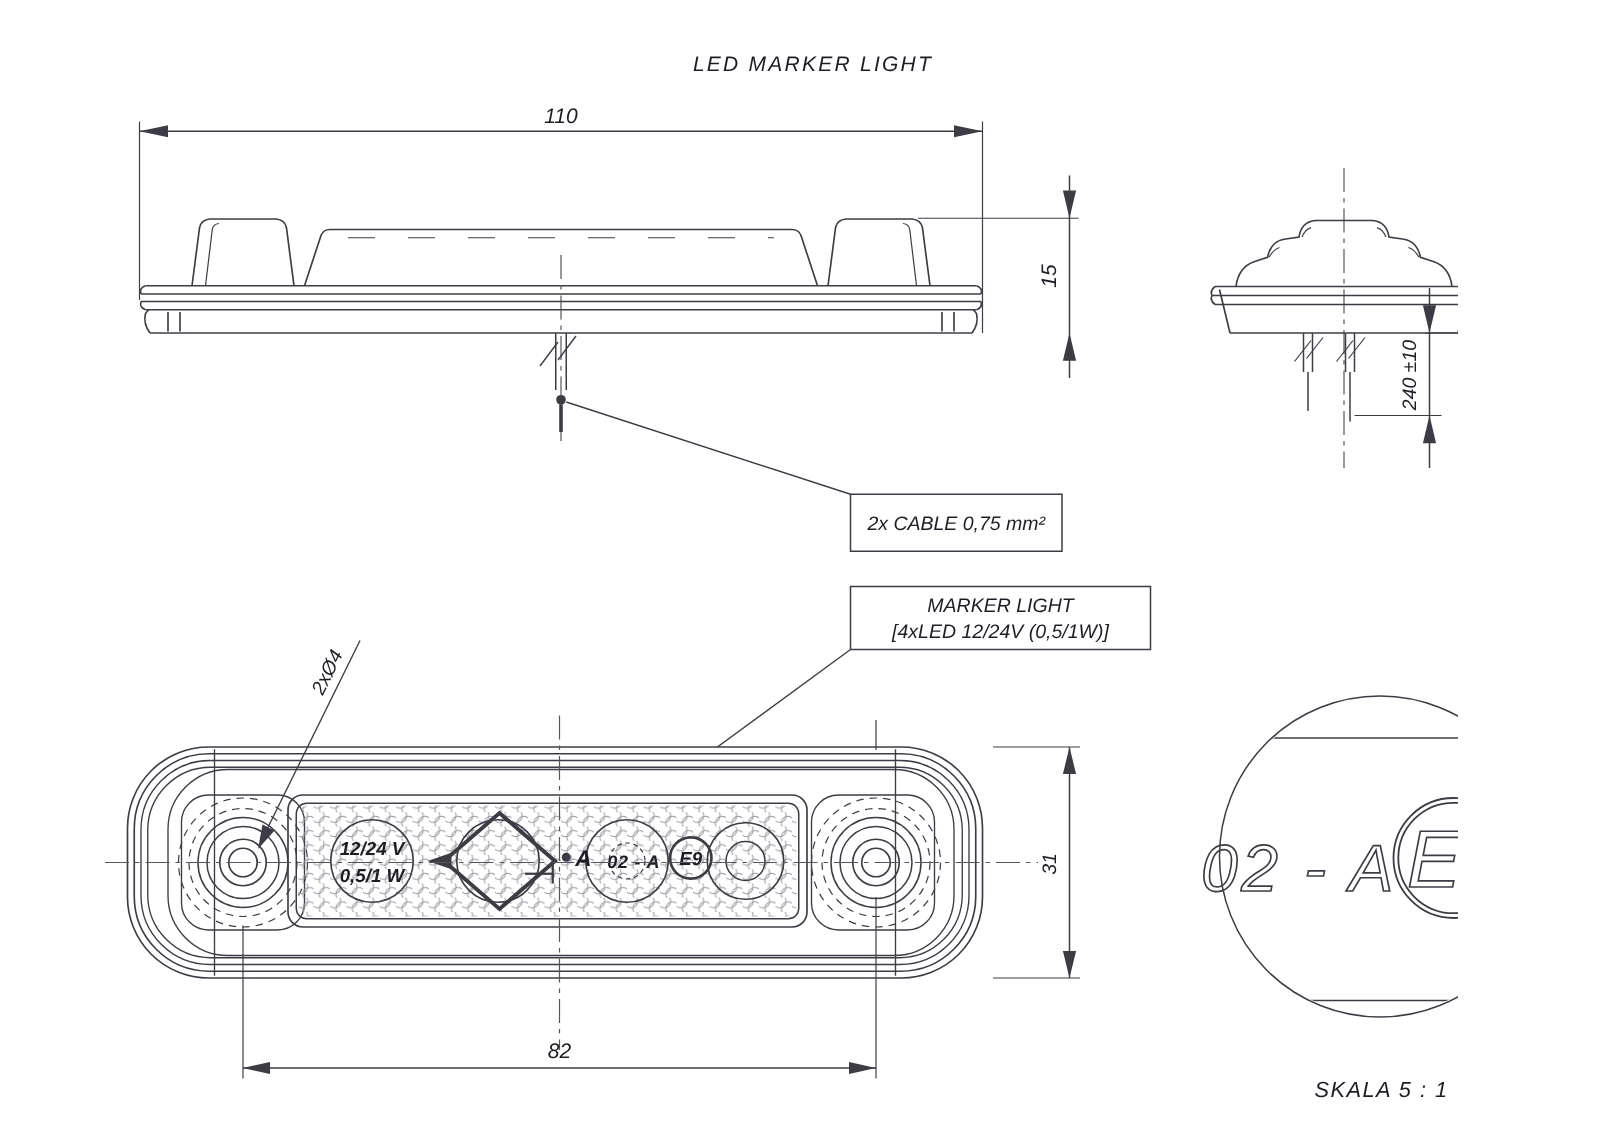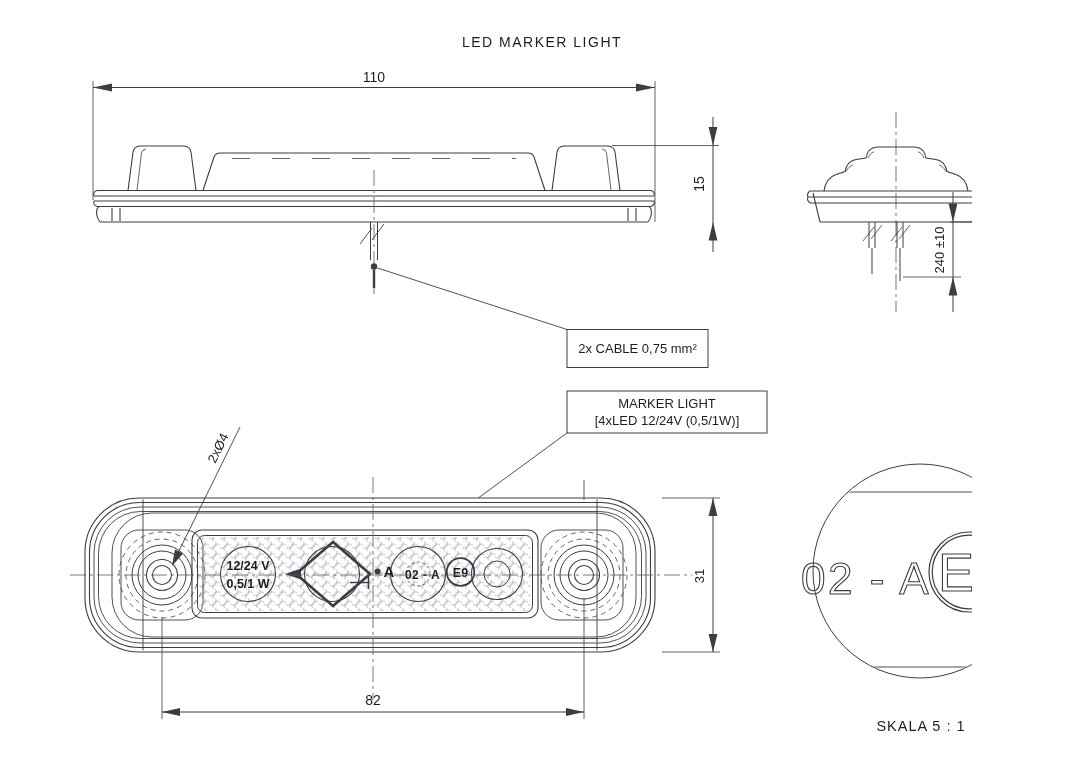--- a/index.html
+++ b/index.html
@@ -1,17 +1,17 @@
 <!DOCTYPE html>
 <html><head>
 <meta charset="utf-8">
 <style>
   html,body{margin:0;padding:0;background:#ffffff;}
   .canvas{position:relative;width:972px;height:761px;background:#ffffff;overflow:hidden;
-          font-family:"Liberation Sans", sans-serif;}
+          font-family:"Liberation Sans", sans-serif;font-style:italic;}
   svg{display:block;}
   svg text{fill:#1d1d27;font-family:"Liberation Sans", sans-serif;}
   .ln{stroke:#3c3c46;fill:none;}
   .thin{stroke-width:0.8;}
   .med{stroke-width:1.1;}
   .cl{stroke:#55555e;stroke-width:0.8;fill:none;stroke-dasharray:16 4 3 4;}
   .arrow{fill:#3c3c46;stroke:none;}
   .dimtxt{font-size:14px;}
   .boxtxt{font-size:13px;}
   .outline-txt{fill:none;stroke:#3c3c46;stroke-width:1.1;}

